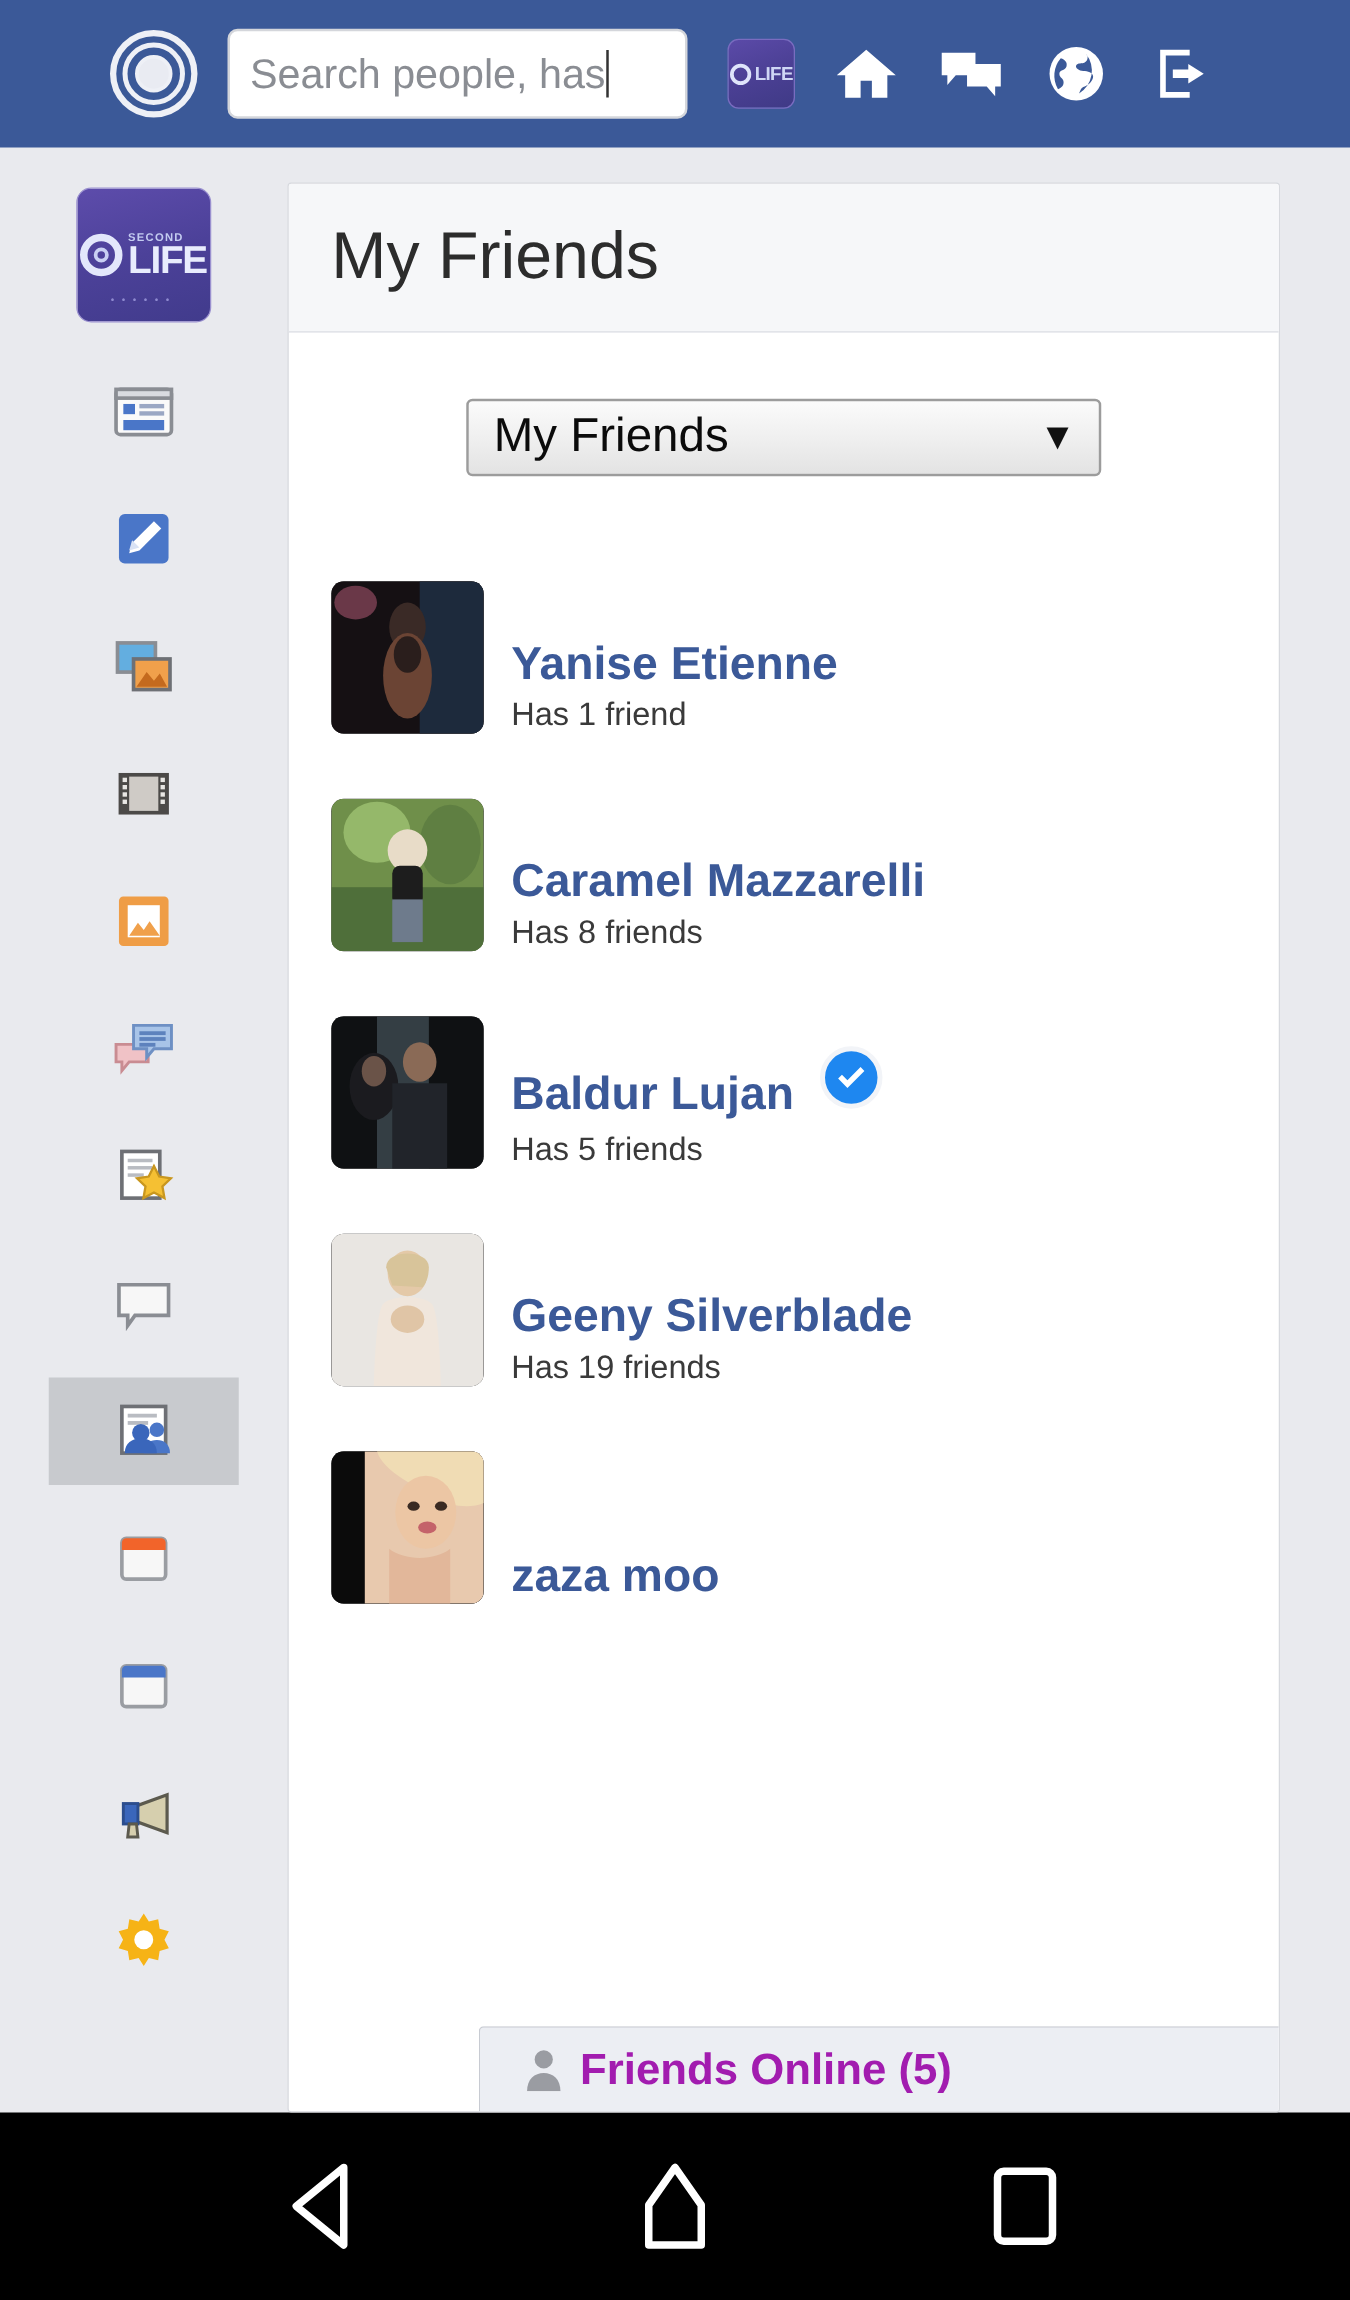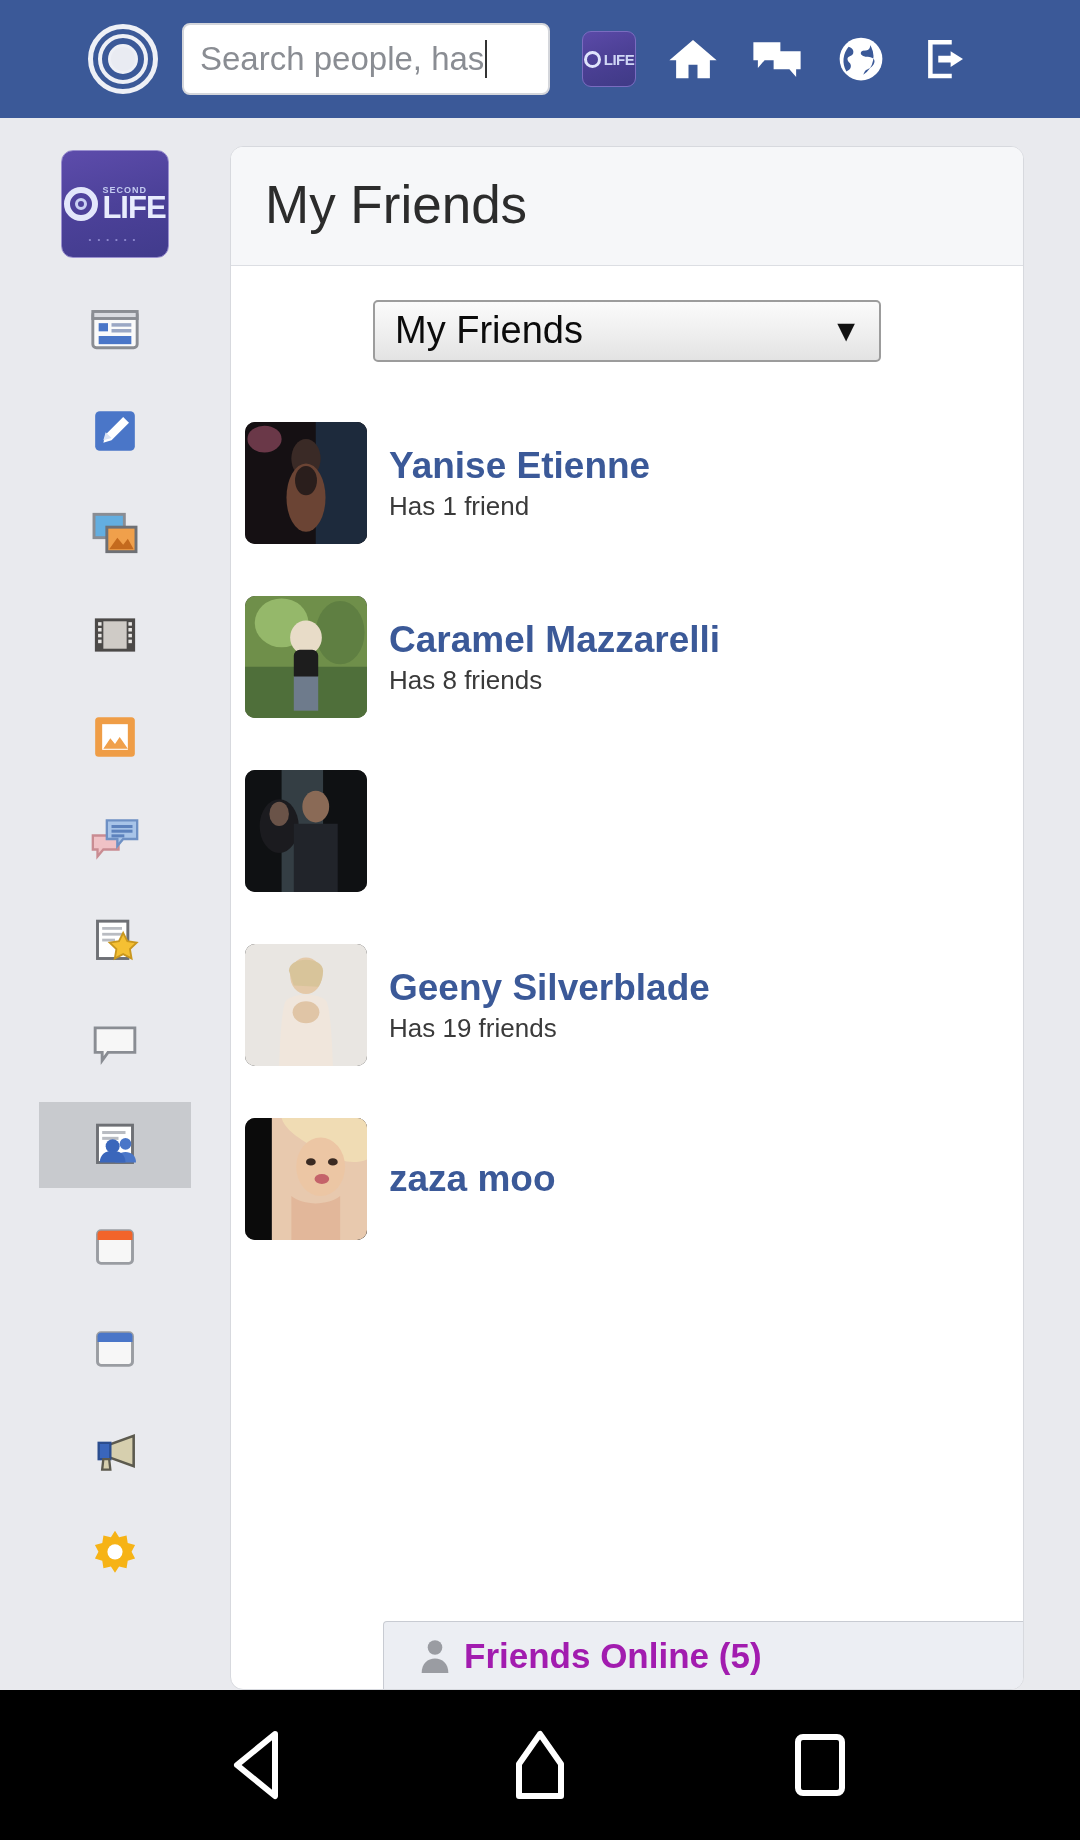--- a/index.html
+++ b/index.html
@@ -130,26 +130,27 @@
   
   .content {
     flex: 1 1 auto;
     padding: 28px 56px 0 0;
     min-width: 0;
     display: flex; flex-direction: column;
   }
   .card {
     background: #ffffff;
     border: 1px solid #d7d9de;
-    border-radius: 13px;
+    border-radius: 3px;
     flex: 1 1 auto;
     display: flex; flex-direction: column;
     min-height: 0;
     overflow: hidden;
     position: relative;
+    gap: 19px;
   }
   .card-header {
     background: #f6f7f9;
     border-bottom: 1px solid #dcdee3;
     padding: 30px 34px 32px;
     flex: 0 0 auto;
   }
   .card-title { font-size: 53px; color: #2c2c2c; font-weight: normal; line-height: 1.05; }
 
   .card-body {
@@ -167,22 +168,22 @@
     border: 2px solid #9c9c9c;
     border-radius: 5px;
     display: flex; align-items: center; justify-content: space-between;
     padding: 0 18px 0 20px;
   }
   .select-label { font-size: 38px; color: #0b0b0b; }
   .select-arrow { font-size: 30px; color: #111; line-height: 1; }
 
   .friend-list { padding: 0 0 0 0; }
   .friend-row {
-    display: flex; align-items: center;
-    padding: 0 0 0 14px;
+    display: flex; align-items: flex-end;
+    padding: 0 0 0 34px;
     height: 174px;
   }
   .avatar {
     width: 122px; height: 122px;
     border-radius: 10px;
     flex: 0 0 auto;
     overflow: hidden;
     position: relative;
     background: #2b2b2b;
     margin-top: 4px;
@@ -511,20 +512,29 @@
               <div class="avatar">
                 <svg class="ph" viewBox="0 0 100 100" preserveAspectRatio="none">
                   <rect width="100" height="100" fill="#0f1113"></rect>
                   <rect x="30" y="0" width="34" height="100" fill="#54646e" opacity="0.55"></rect>
                   <ellipse cx="28" cy="46" rx="16" ry="22" fill="#1b1b1f"></ellipse>
                   <ellipse cx="28" cy="36" rx="8" ry="10" fill="#6a5348"></ellipse>
                   <ellipse cx="58" cy="30" rx="11" ry="13" fill="#8a6a56"></ellipse>
                   <path d="M40 44h36v56H40z" fill="#21242a"></path>
                 </svg>
               </div>
+              <div class="fmeta">
+                <span class="fname">Baldur Lujan</span>
+                <span class="verified">
+                  <svg viewBox="0 0 48 48">
+                      <path fill="#fff" d="M20.5 33.5L12 25l3.5-3.5 5 5 12-12L36 18z"></path>
+                    </svg>
+                </span>
+                <div class="fsub">Has 5 friends</div>
+              </div>
             </div>
 
             <div class="friend-row">
               <div class="avatar">
                 <svg class="ph" viewBox="0 0 100 100" preserveAspectRatio="none">
                   <rect width="100" height="100" fill="#e9e6e2"></rect>
                   <ellipse cx="50" cy="26" rx="13" ry="15" fill="#e4c9a8"></ellipse>
                   <path d="M36 22c0-12 28-12 28 0 0 9-4 13-4 13l-20-1z" fill="#d8c49a"></path>
                   <path d="M34 46c6-6 26-6 32 0 5 5 6 54 6 54H28s1-49 6-54z" fill="#f0e6dc"></path>
                   <ellipse cx="50" cy="56" rx="11" ry="9" fill="#e0c5a6"></ellipse>

